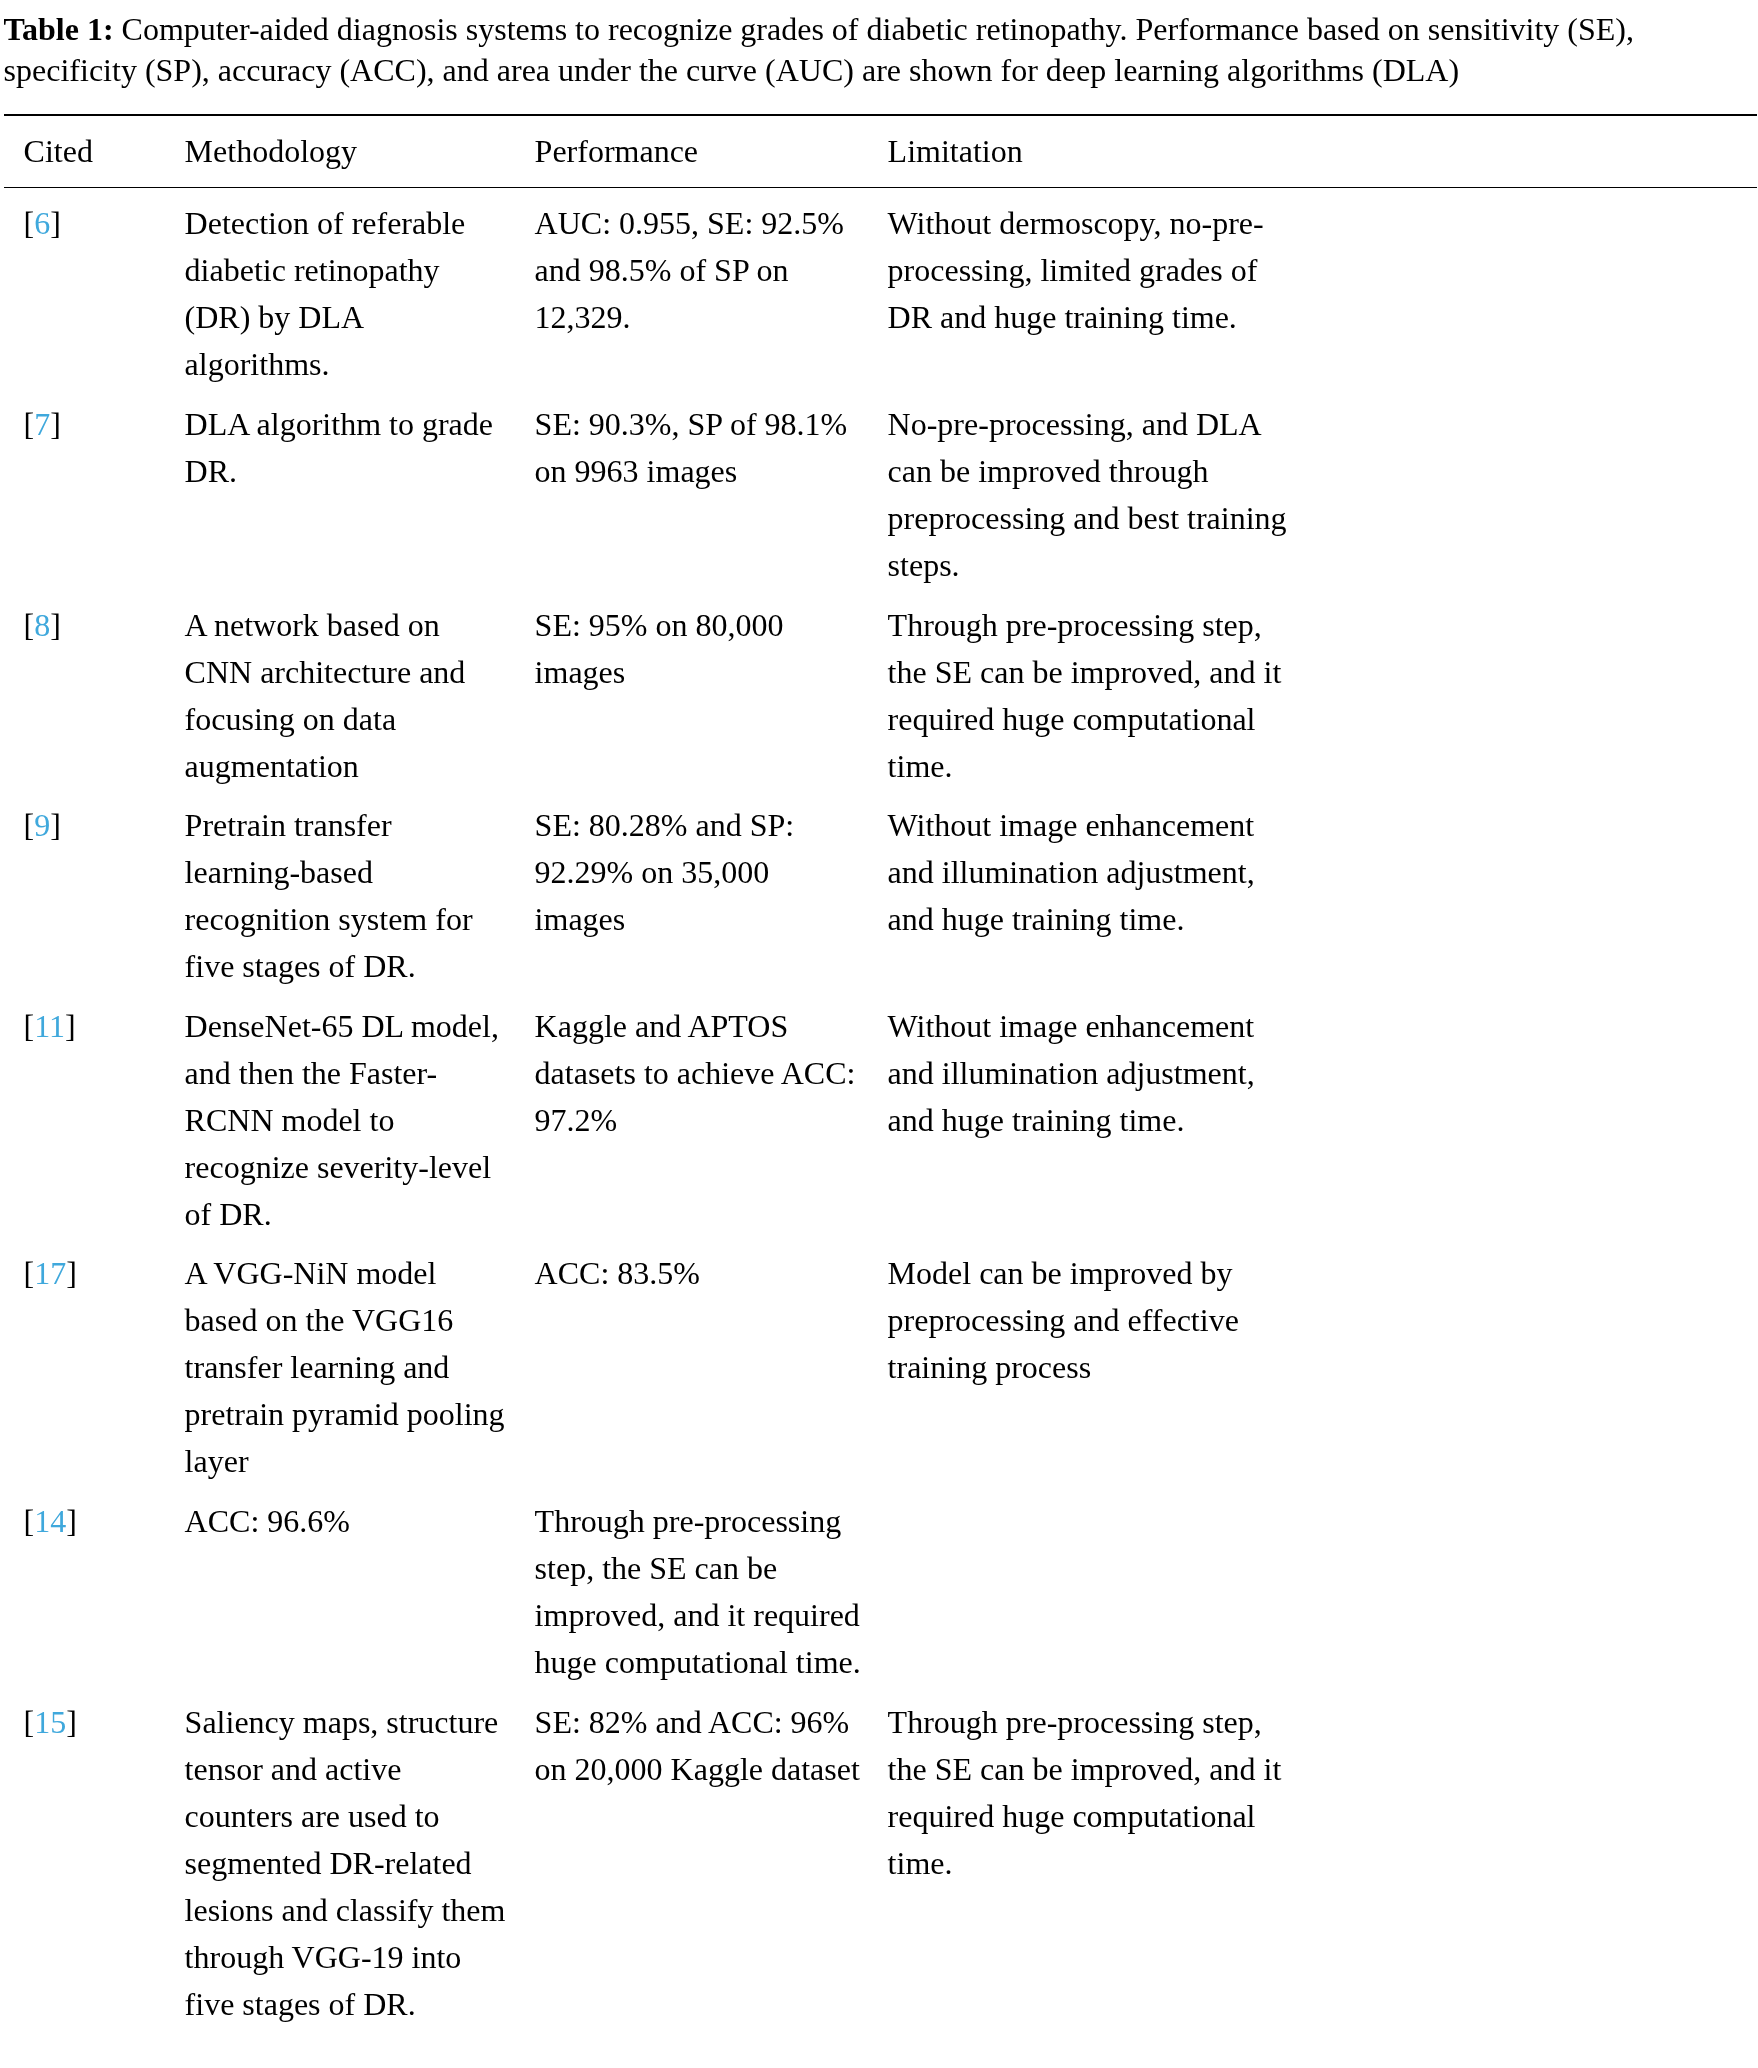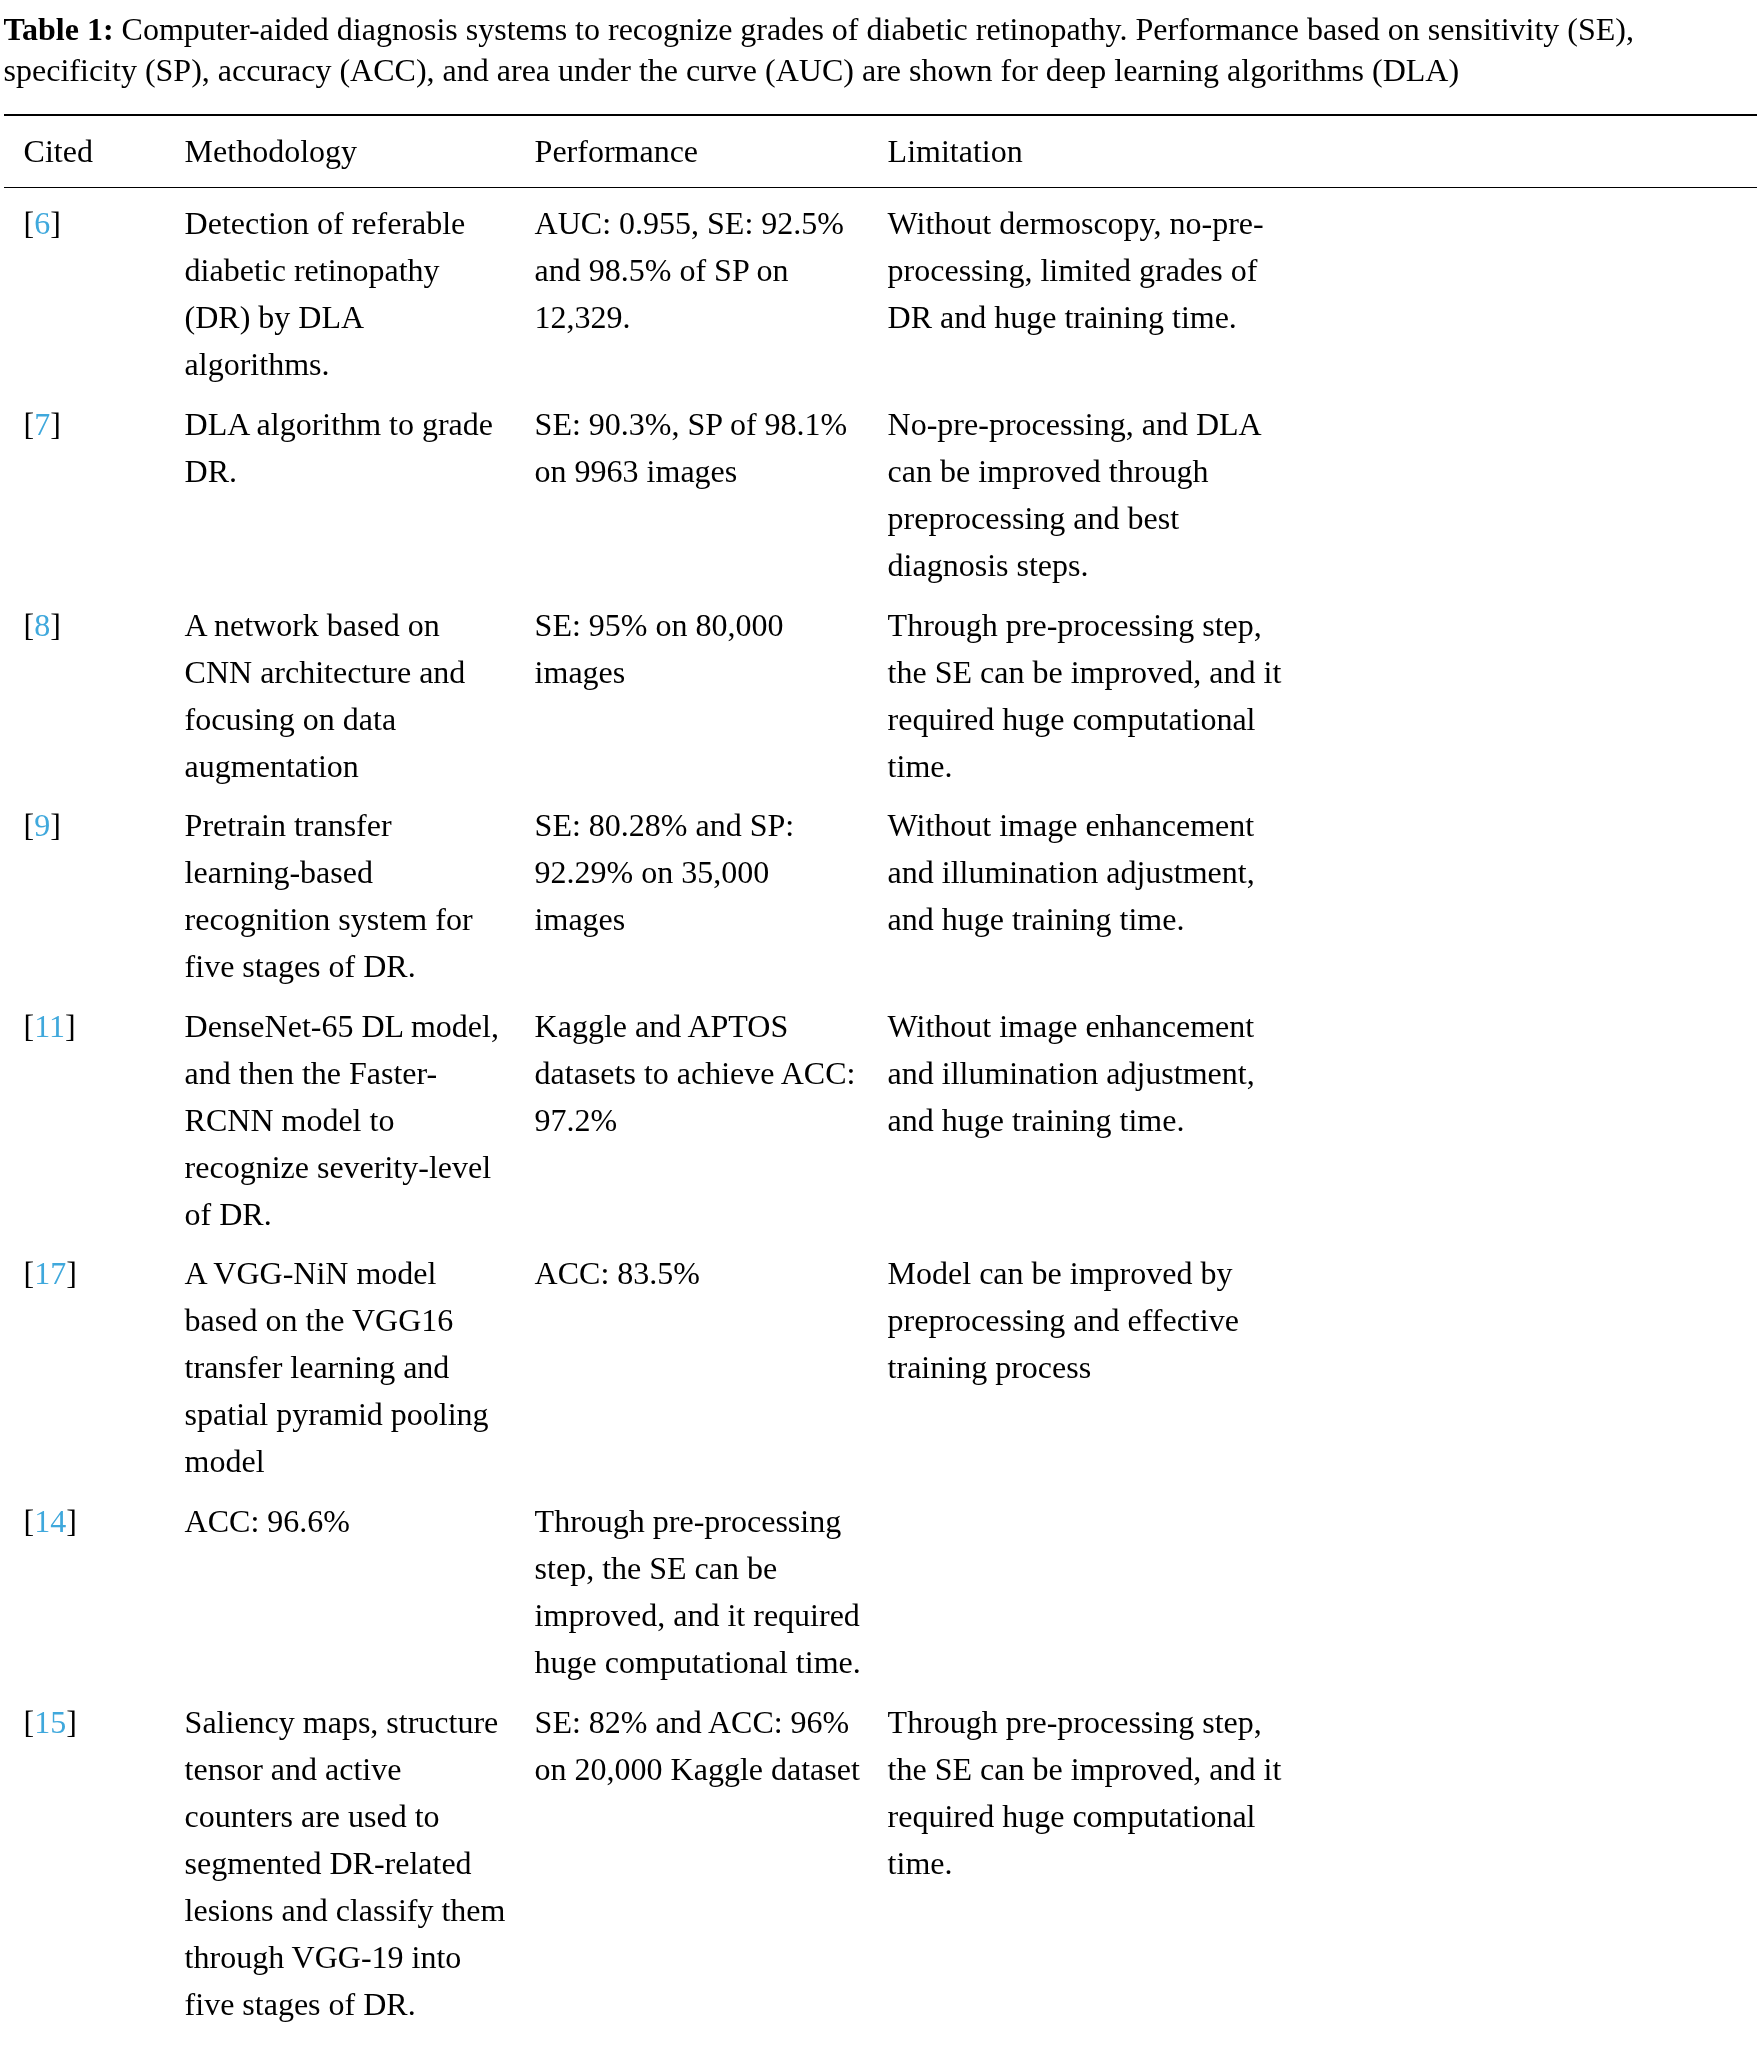--- a/index.html
+++ b/index.html
@@ -83,21 +83,21 @@
     <div class="cell"><span>[</span><span class="cite-num">6</span><span>]</span></div>
     <div class="cell">Detection of referable diabetic retinopathy (DR) by DLA algorithms.</div>
     <div class="cell">AUC: 0.955, SE: 92.5% and 98.5% of SP on 12,329.</div>
     <div class="cell limitation">Without dermoscopy, no-pre-processing, limited grades of DR and huge training time.</div>
   </div>
 
   <div class="t-row body-row">
     <div class="cell"><span>[</span><span class="cite-num">7</span><span>]</span></div>
     <div class="cell">DLA algorithm to grade DR.</div>
     <div class="cell">SE: 90.3%, SP of 98.1% on 9963 images</div>
-    <div class="cell limitation">No-pre-processing, and DLA can be improved through preprocessing and best diagnosis steps.</div>
+    <div class="cell limitation">No-pre-processing, and DLA can be improved through preprocessing and best training steps.</div>
   </div>
 
   <div class="t-row body-row">
     <div class="cell"><span>[</span><span class="cite-num">8</span><span>]</span></div>
     <div class="cell">A network based on CNN architecture and focusing on data augmentation</div>
     <div class="cell">SE: 95% on 80,000 images</div>
     <div class="cell limitation">Through pre-processing step, the SE can be improved, and it required huge computational time.</div>
   </div>
 
   <div class="t-row body-row">
@@ -109,21 +109,21 @@
 
   <div class="t-row body-row">
     <div class="cell"><span>[</span><span class="cite-num">11</span><span>]</span></div>
     <div class="cell">DenseNet-65 DL model, and then the Faster-RCNN model to recognize severity-level of DR.</div>
     <div class="cell">Kaggle and APTOS datasets to achieve ACC: 97.2%</div>
     <div class="cell limitation">Without image enhancement and illumination adjustment, and huge training time.</div>
   </div>
 
   <div class="t-row body-row">
     <div class="cell"><span>[</span><span class="cite-num">17</span><span>]</span></div>
-    <div class="cell">A VGG-NiN model based on the VGG16 transfer learning and spatial pyramid pooling model</div>
+    <div class="cell">A VGG-NiN model based on the VGG16 transfer learning and pretrain pyramid pooling layer</div>
     <div class="cell">ACC: 83.5%</div>
     <div class="cell limitation">Model can be improved by preprocessing and effective training process</div>
   </div>
 
   <div class="t-row body-row">
     <div class="cell"><span>[</span><span class="cite-num">14</span><span>]</span></div>
     <div class="cell">ACC: 96.6%</div>
     <div class="cell limitation">Through pre-processing step, the SE can be improved, and it required huge computational time.</div>
   </div>
 

